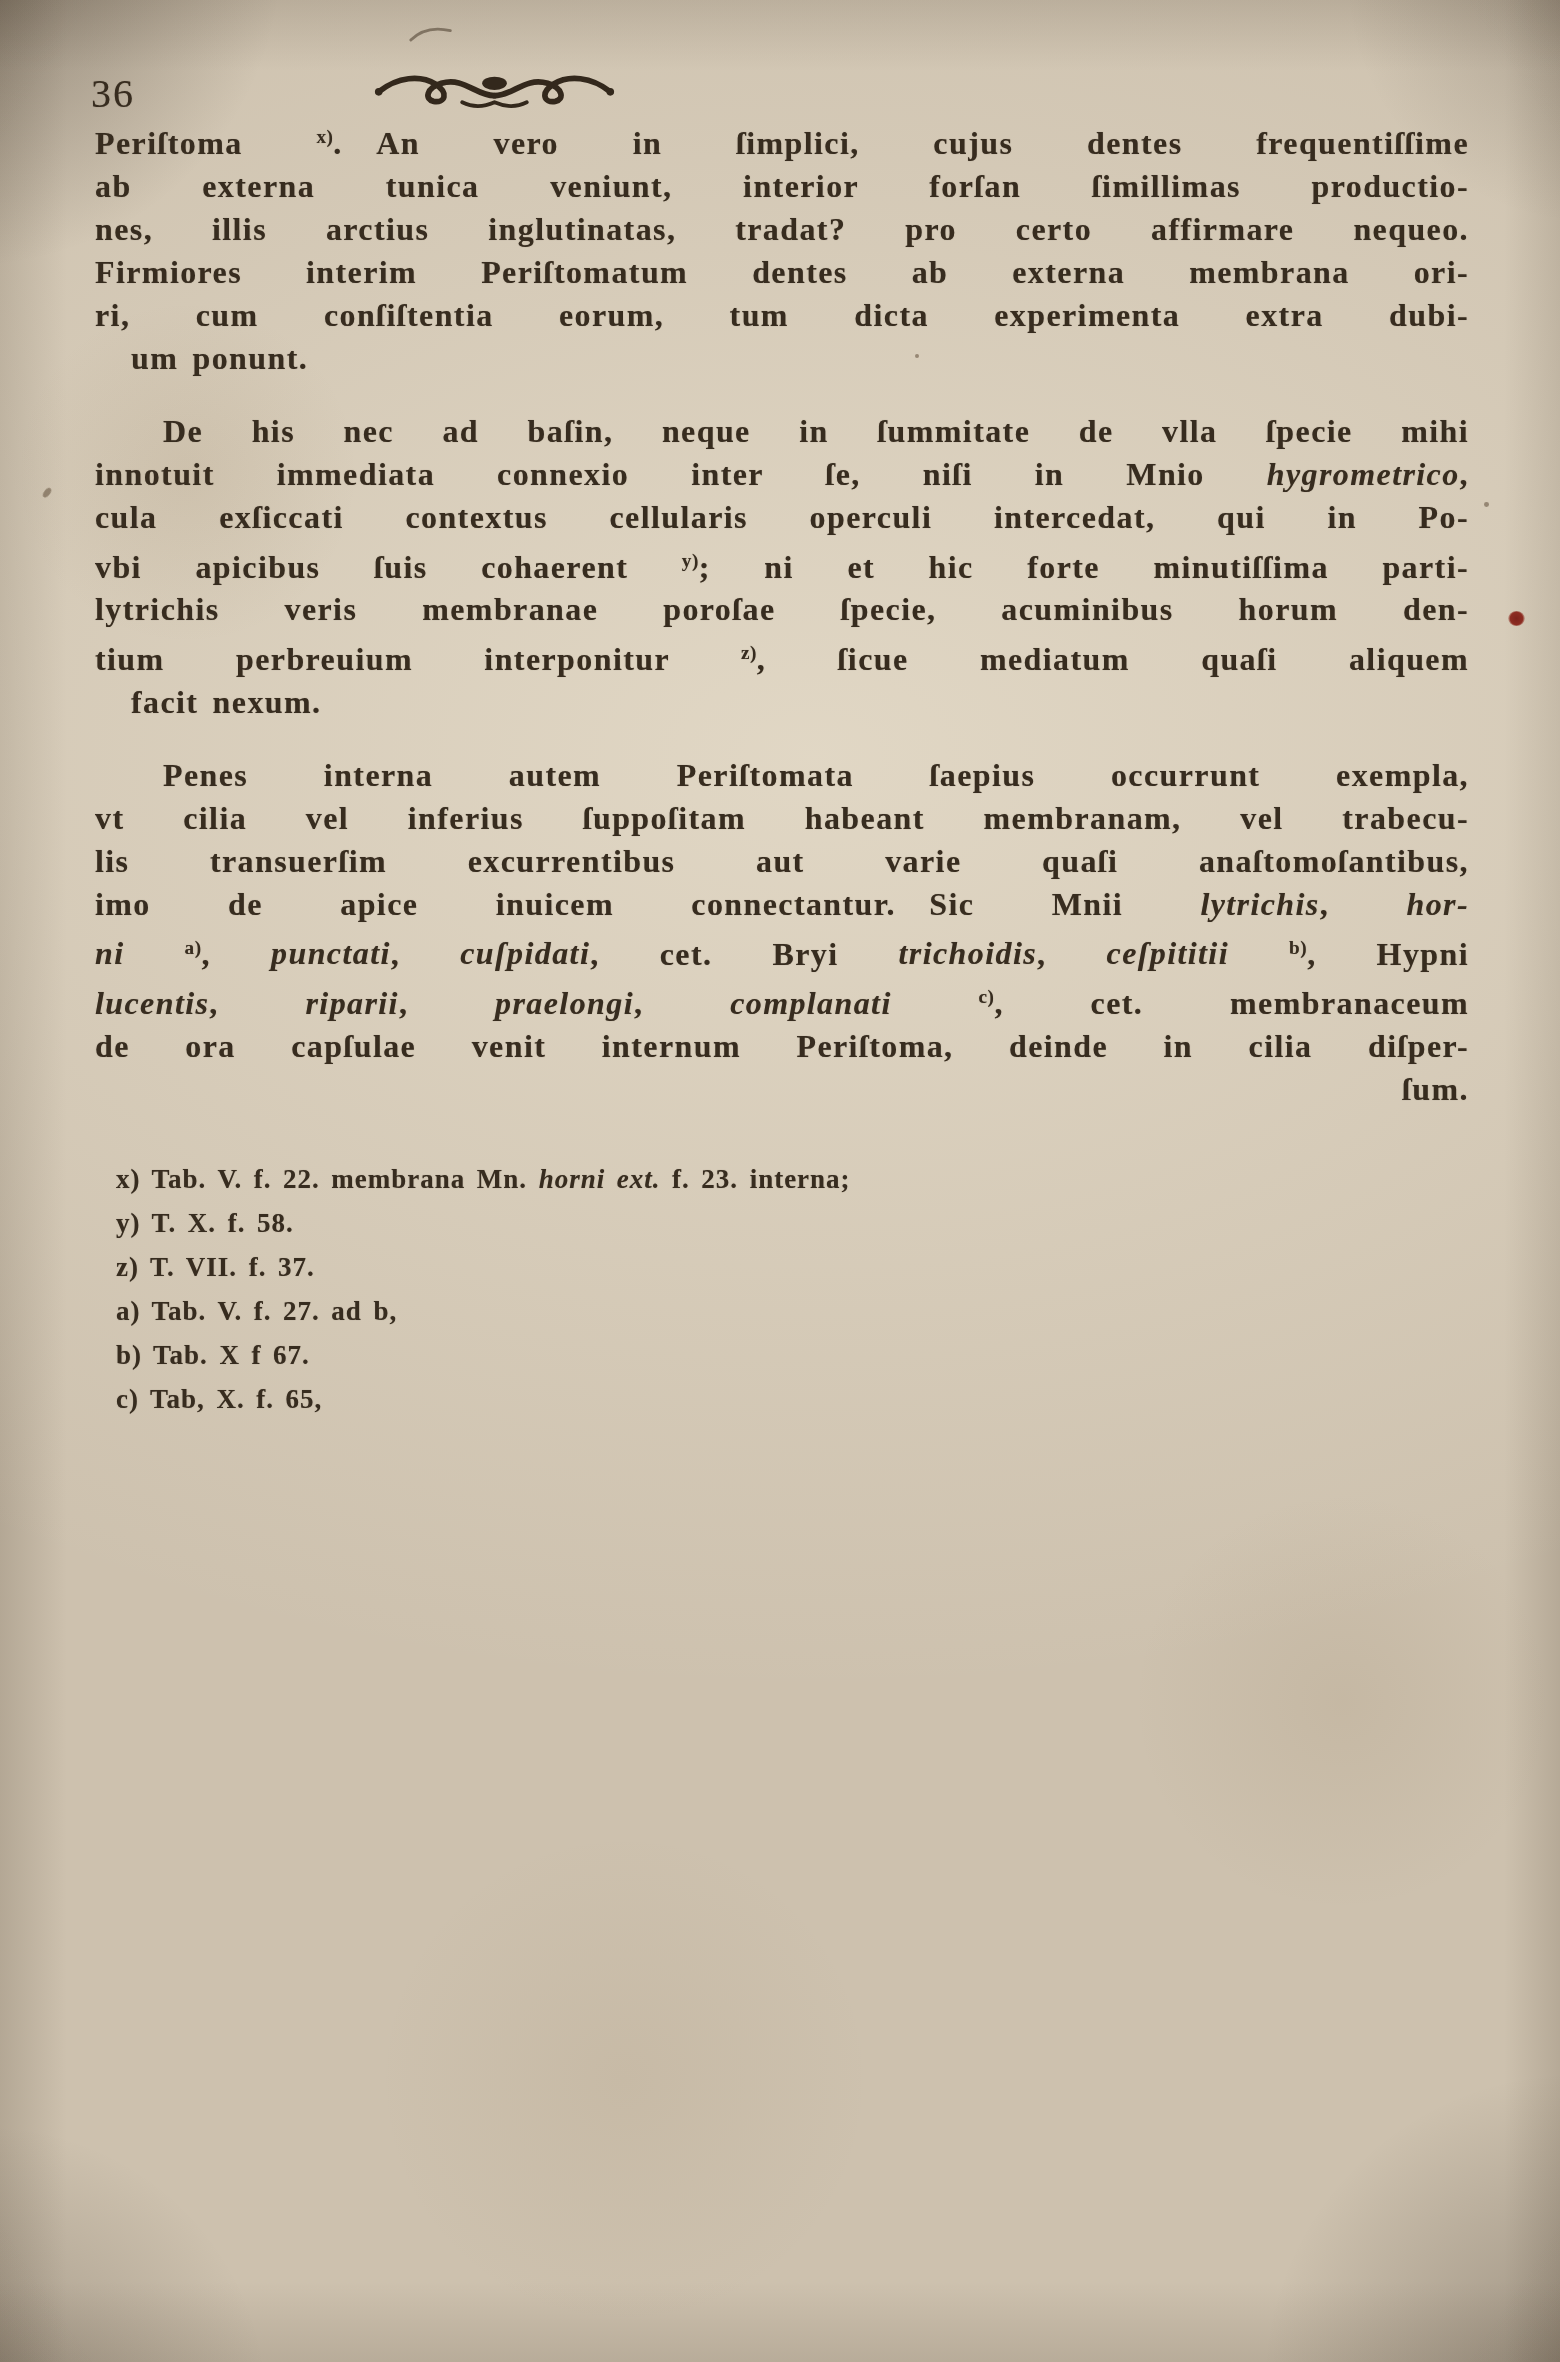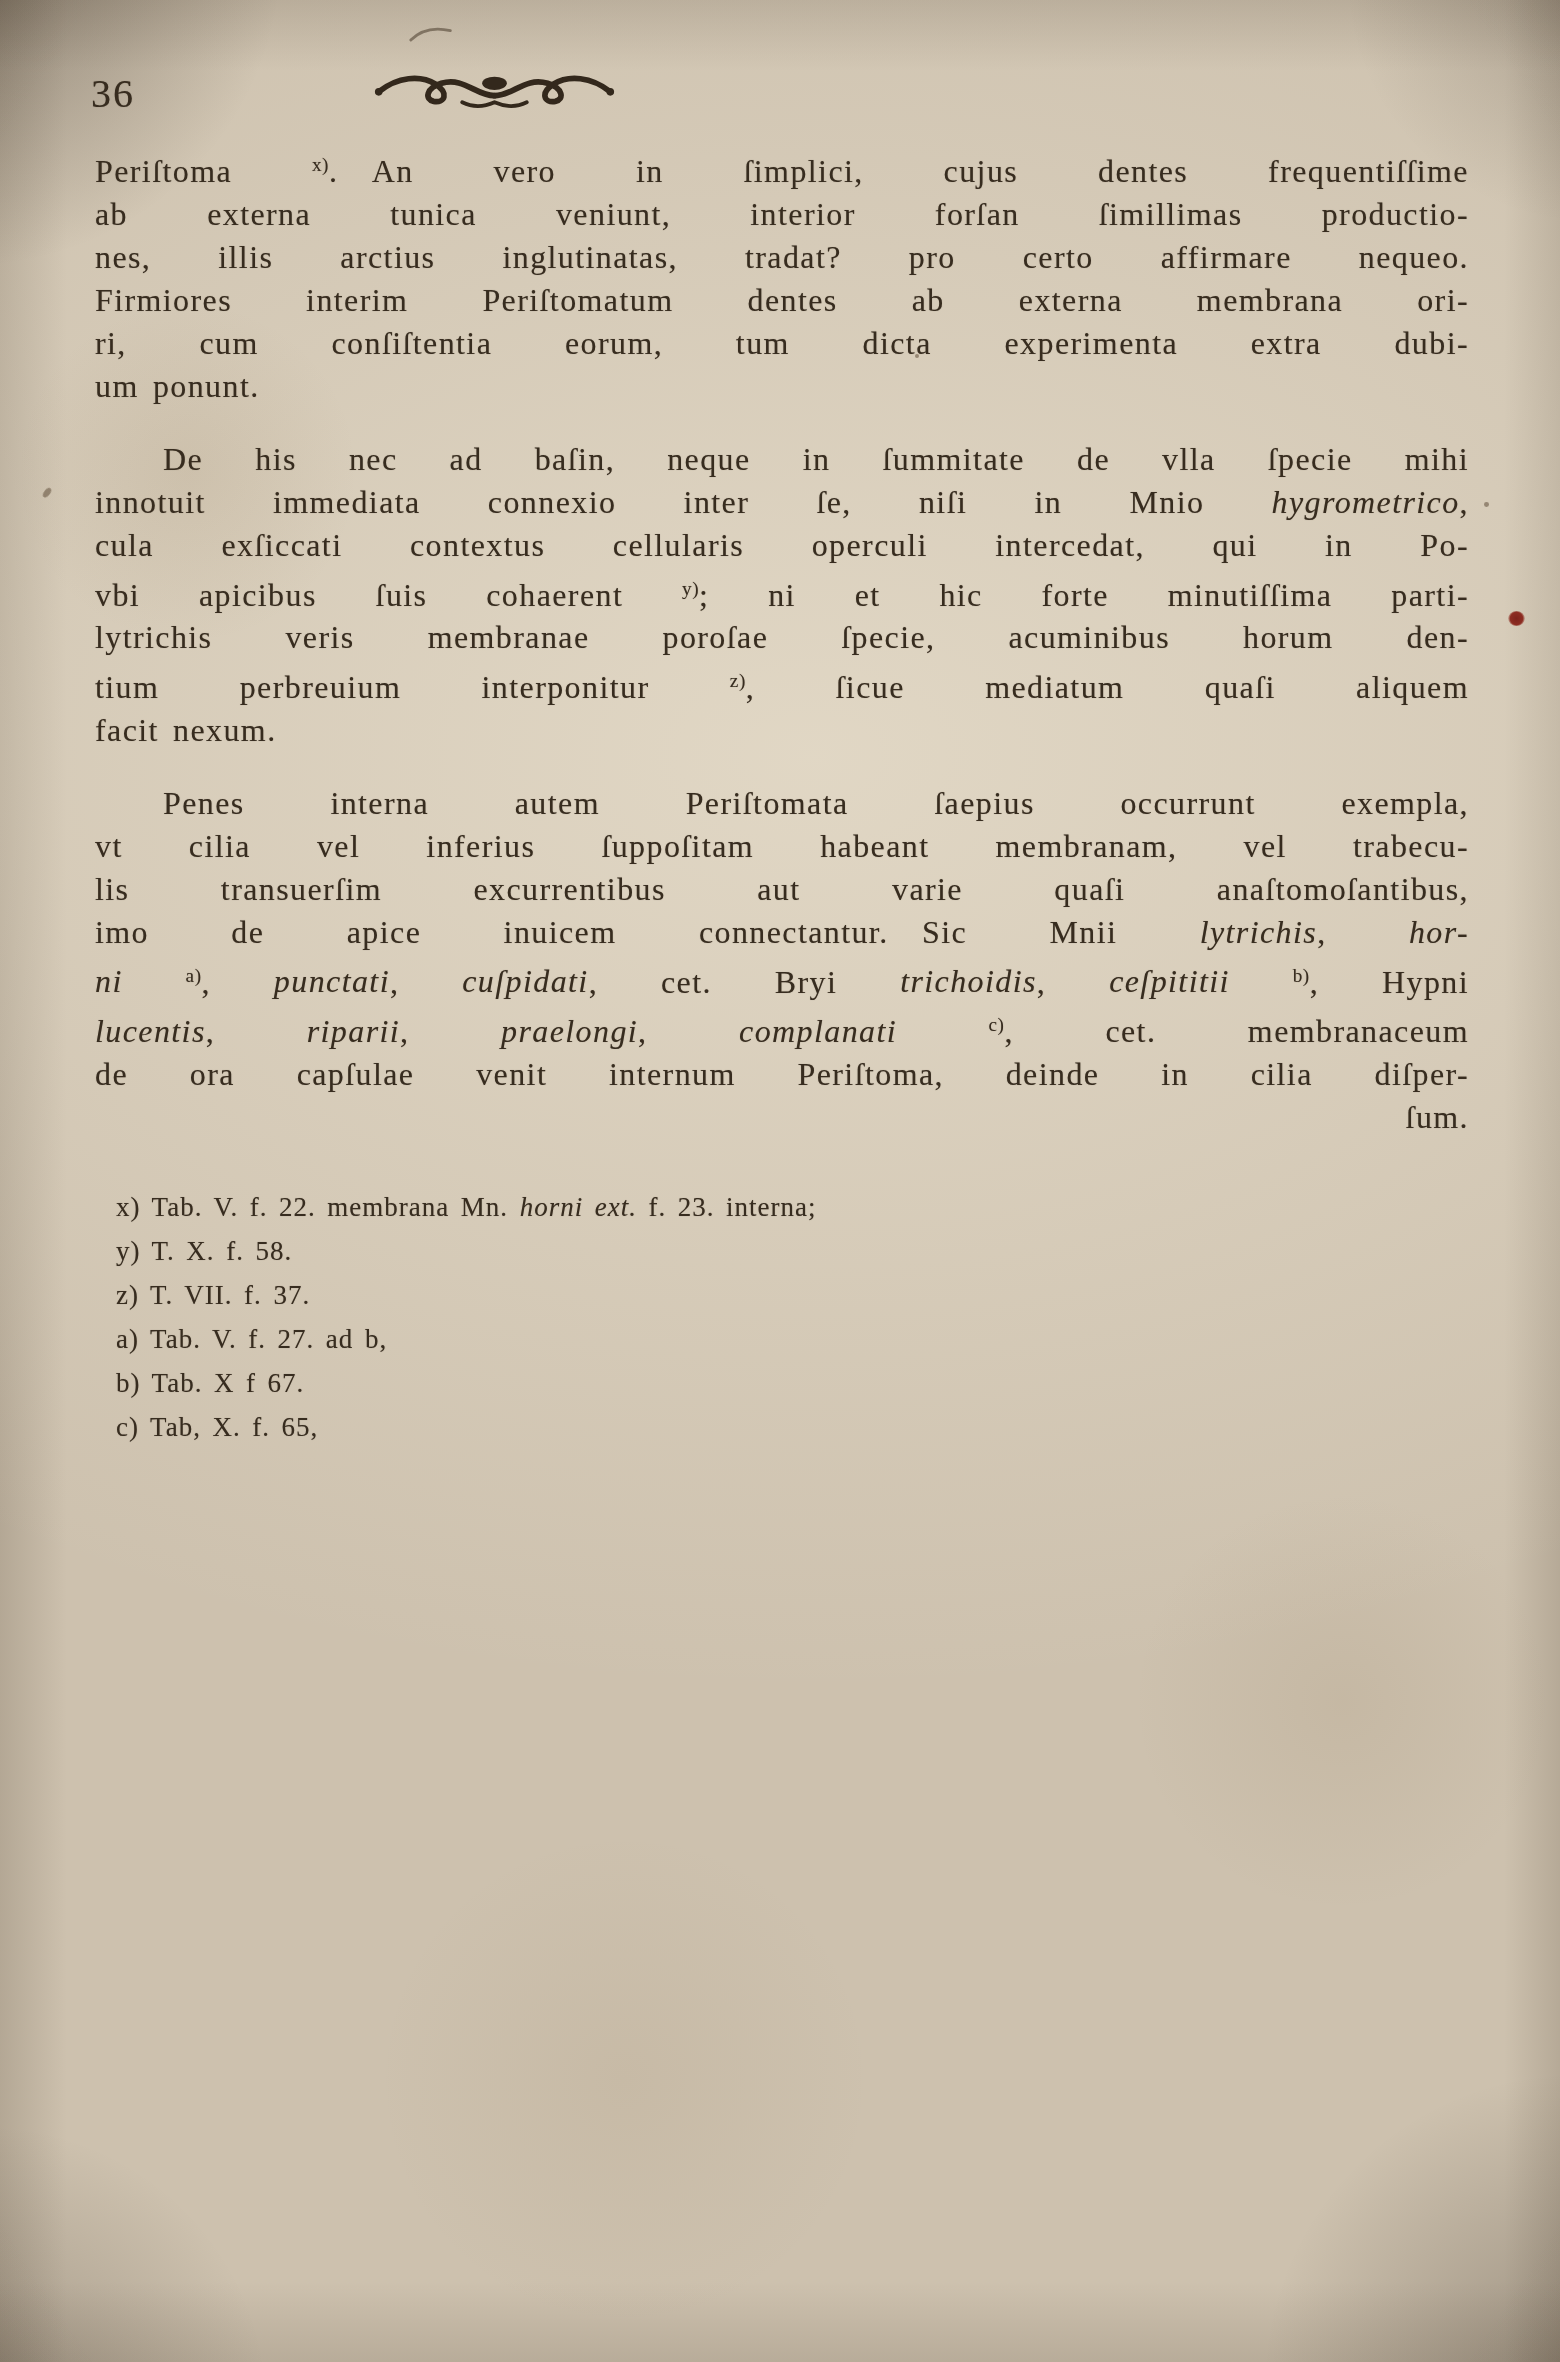--- a/index.html
+++ b/index.html
@@ -34,28 +34,29 @@
     text-shadow: 0 0 1px rgba(55,44,31,.4);
   }
   .ornament {
     position: absolute; left: 373px; top: 67px;
     width: 243px; height: 44px;
   }
   .smudge {
     position: absolute; left: 407px; top: 23px;
   }
   .textblock {
-    position: absolute; left: 95px; top: 143px; width: 1374px;
+    position: absolute; left: 95px; top: 115px; width: 1374px;
     font-size: 32px; line-height: 43px;
     letter-spacing: 1.4px; word-spacing: 4.8px;
     text-shadow: 0 0 1px rgba(55,44,31,.35);
+    font-weight: bold;
   }
   .para { margin: 0 0 30px 0; }
   .tline { text-align: justify; text-align-last: justify; }
-  .tline.noj { text-align-last: left; }
+  .tline.noj { text-align-last: left; margin-left: 36px; }
   .tline.right { text-align: center; text-align-last: right; }
   .tline.indent { text-indent: 68px; }
   .it { font-style: italic; margin-top: 40px; }
   .sup { font-size: 0.60em; vertical-align: 0.55em; letter-spacing: 0.5px; }
   .footnotes {
     margin: 46px 0 0 21px; width: 1027px;
     font-size: 27px; line-height: 44px;
     letter-spacing: 1px; word-spacing: 3.8px;
   }
   .footnotes .tline { text-align: left; text-align-last: left; }

